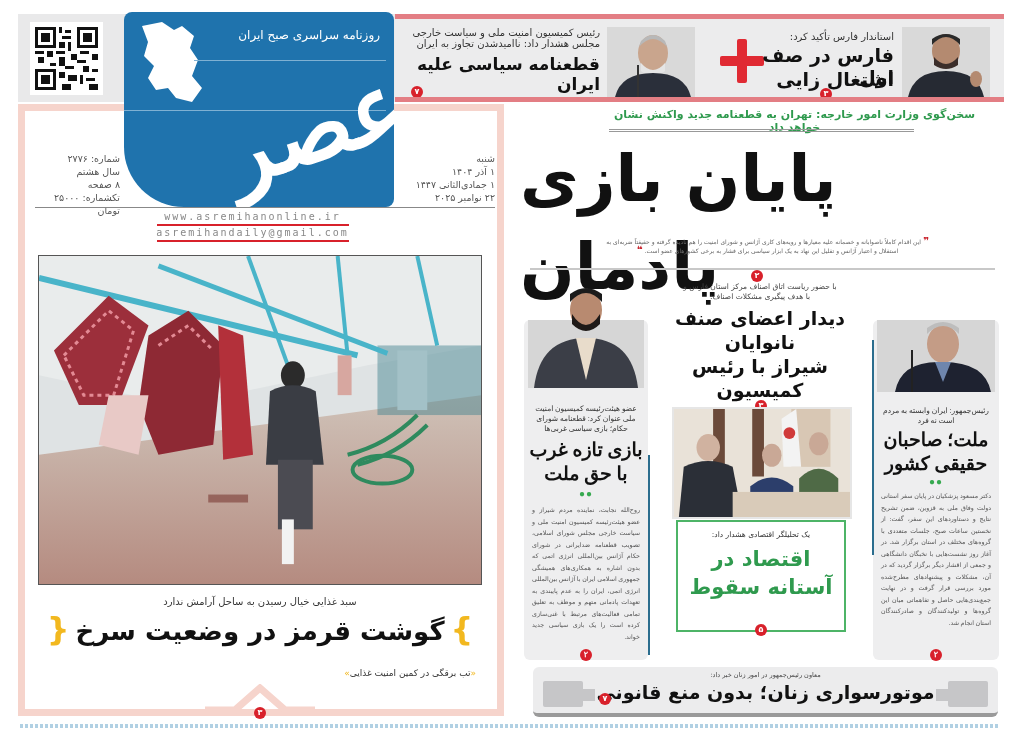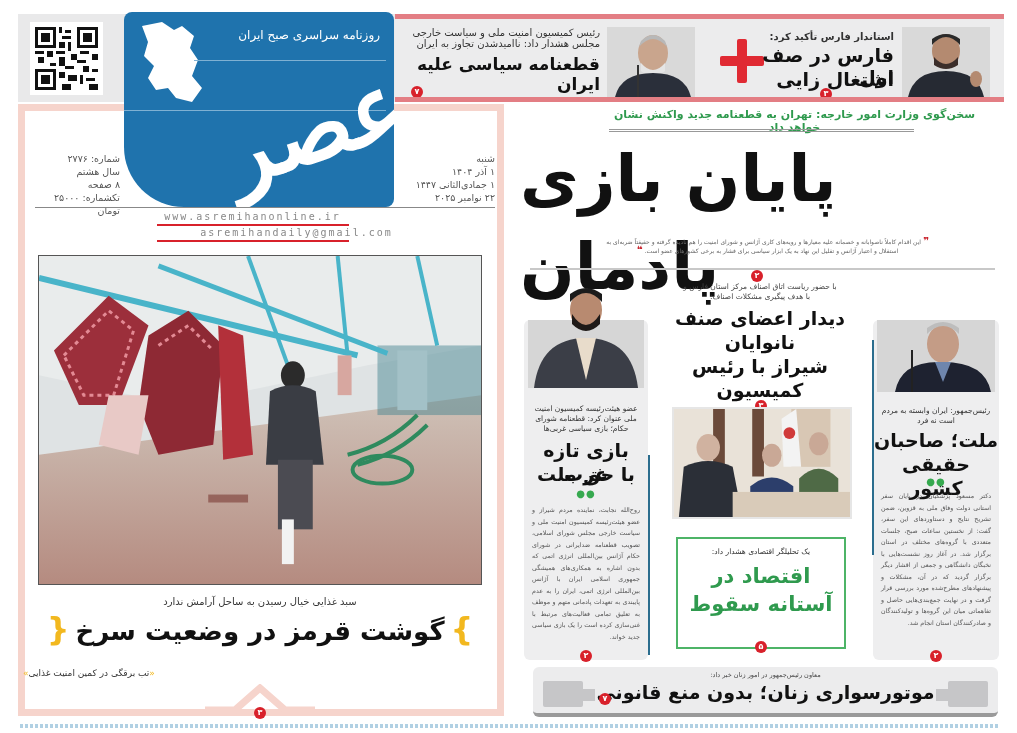--- a/index.html
+++ b/index.html
@@ -45,50 +45,50 @@
   .meta-rule { left: 35px; top: 207px; width: 460px; height: 1px; background: #888; }
   .url { left: 155px; width: 195px; text-align: center; font-family: "DejaVu Sans Mono", monospace; font-size: 10px; letter-spacing: 2px; color: #888; direction: ltr; }
   .url-u { left: 157px; width: 192px; height: 2px; background: #d8212b; }
 
   .main-photo { left: 38px; top: 255px; width: 444px; height: 330px; border: 1px solid #555; overflow: hidden; }
   .main-photo svg { width: 100%; height: 100%; display: block; }
 
   .meat-kicker { left: 40px; top: 596px; width: 440px; text-align: center; font-size: 10px; color: #333; }
   .meat-title { left: 40px; top: 610px; width: 440px; text-align: center; font-size: 26px; font-weight: bold; color: #111; }
   .meat-title .brace { color: #f2b81f; font-weight: bold; font-size: 32px; margin: 0 6px; }
-  .meat-sub { left: 23px; top: 668px; width: 440px; text-align: left; font-size: 9px; color: #333; }
+  .meat-sub { left: 36px; top: 668px; width: 440px; text-align: right; font-size: 9px; color: #333; }
   .meat-sub .q { color: #f2b81f; }
   .chevron-bottom { left: 205px; top: 684px; width: 110px; height: 30px; }
 
   
   .surtitle { left: 602px; top: 108px; width: 385px; text-align: center; font-size: 11px; font-weight: bold; color: #2f9a4e; }
   .surtitle-rule { left: 609px; top: 129px; width: 305px; height: 3px; border-top: 1px solid #999; border-bottom: 1px solid #999; }
   .headline { left: 520px; top: 135px; width: 480px; text-align: left; font-size: 64px; font-weight: bold; color: #111; letter-spacing: -1px; line-height: 88px; }
   .lede { left: 600px; top: 237px; width: 335px; text-align: center; font-size: 6px; line-height: 8px; color: #666; }
   .lede .quote { color: #c8202a; font-size: 10px; font-weight: bold; }
   .sec-rule { left: 530px; top: 268px; width: 465px; height: 2px; background: #c8c8c8; }
 
   
   .shiraz-kicker { left: 660px; top: 282px; width: 200px; text-align: center; font-size: 7.5px; line-height: 10px; color: #444; }
   .shiraz-title { left: 660px; top: 306px; width: 200px; text-align: center; font-size: 19px; line-height: 24px; font-weight: bold; color: #111; }
   .shiraz-photo { left: 672px; top: 407px; width: 180px; height: 112px; border: 2px solid #e6e6e6; overflow: hidden; }
   .shiraz-photo svg { width: 100%; height: 100%; display: block; }
 
   
-  .card { background: #eeeeef; border-radius: 6px; }
+  .card { background: #eeeeef; border-radius: 6px; font-family: Liberation Serif, serif; }
   .card-right { left: 873px; top: 320px; width: 126px; height: 340px; }
   .card-left { left: 524px; top: 320px; width: 124px; height: 340px; }
   .card .kicker { position: absolute; width: 100%; text-align: center; font-size: 7.5px; line-height: 10px; color: #333; padding: 0 6px; }
   .card .title { position: absolute; width: 100%; text-align: center; font-size: 19px; line-height: 24px; font-weight: bold; color: #111; }
   .card .dots { position: absolute; width: 100%; text-align: center; color: #36a94f; font-size: 10px; letter-spacing: 1px; }
   .card .body { position: absolute; width: 100%; text-align: justify; font-size: 6.3px; line-height: 11.5px; color: #555; padding: 0 8px; }
   .card .badge-wrap { position: absolute; width: 100%; text-align: center; }
 
   
-  .econ { left: 676px; top: 537px; width: 170px; height: 112px; border: 2px solid #4db467; background: #fff; }
+  .econ { left: 676px; top: 520px; width: 170px; height: 112px; border: 2px solid #4db467; background: #fff; }
   .econ .kicker { position: absolute; top: 8px; width: 100%; text-align: center; font-size: 7.5px; color: #333; }
   .econ .title { position: absolute; top: 24px; width: 100%; text-align: center; font-size: 21px; line-height: 26px; font-weight: bold; color: #2f9a4e; }
   .econ .badge-wrap { position: absolute; bottom: -6px; width: 100%; text-align: center; }
 
   
   .banner { left: 533px; top: 667px; width: 465px; height: 50px; background: #ececed; border-radius: 6px; border-bottom: 4px solid #9a9a9a; }
   .banner .kicker { position: absolute; top: 4px; width: 100%; text-align: center; font-size: 6.5px; color: #444; }
   .banner .title { position: absolute; top: 14px; width: 100%; text-align: center; font-size: 19px; font-weight: bold; color: #111; }
   .banner .tab { position: absolute; top: 14px; width: 40px; height: 26px; background: #c6c6c8; }
   .banner .tab.l { left: 10px; border-radius: 2px; }
@@ -173,42 +173,42 @@
 <div class="abs teaser teaser-b">
   <svg class="photo" style="right:14px;" viewBox="0 0 88 70">
     <rect width="88" height="70" fill="#d9d9d9"></rect>
     <ellipse cx="44" cy="24" rx="14" ry="17" fill="#b48a70"></ellipse>
     <path d="M30 18 Q44 2 58 18 L58 12 Q44 2 30 12 Z" fill="#2a2a2a"></path>
     <path d="M32 30 Q44 44 56 30 L56 38 Q44 46 32 38 Z" fill="#3b2e2a"></path>
     <path d="M6 70 Q12 44 44 44 Q76 44 82 70 Z" fill="#262a33"></path>
     <ellipse cx="74" cy="52" rx="6" ry="8" fill="#b48a70"></ellipse>
   </svg>
   <div class="plus"></div>
-  <div class="kicker" style="right:110px; top:12px; width:150px; text-align:right;font-weight:bold;">استاندار فارس تأکید کرد:</div>
+  <div class="kicker" style="right:110px; top:12px; width:150px; text-align:right;">استاندار فارس تأکید کرد:</div>
   <div class="title" style="right:110px; top:26px; width:160px; text-align:right; font-size:19px;">فارس در صف اول</div>
   <div class="title" style="right:110px; top:50px; width:160px; text-align:right; font-size:19px;">اشتغال زایی</div>
   <div style="position:absolute; left:120px; top:62px;"><span class="pagebadge">۳</span></div>
 </div>
 
 <div class="abs meta-left">
   <div>شماره: ۲۷۷۶</div>
   <div>سال هشتم</div>
   <div>۸ صفحه</div>
   <div>تکشماره: ۲۵۰۰۰ تومان</div>
 </div>
 <div class="abs meta-right">
   <div>شنبه</div>
   <div>۱ آذر ۱۴۰۴</div>
   <div>۱ جمادی‌الثانی ۱۴۴۷</div>
   <div>۲۲ نوامبر ۲۰۲۵</div>
 </div>
 <div class="abs meta-rule"></div>
 <div class="abs url" style="top:211px;">www.asremihanonline.ir</div>
 <div class="abs url-u" style="top:224px;"></div>
-<div class="abs url" style="top:227px;margin-left:44px;">asremihandaily@gmail.com</div>
+<div class="abs url" style="top:227px;">asremihandaily@gmail.com</div>
 <div class="abs url-u" style="top:240px;"></div>
 
 <div class="abs main-photo">
   <svg viewBox="0 0 444 330" preserveAspectRatio="none">
     <defs>
       <linearGradient id="fl" x1="0" y1="0" x2="0" y2="1">
         <stop offset="0" stop-color="#cfc2b8"></stop>
           <stop offset="1" stop-color="#b58b80"></stop>
       </linearGradient>
     </defs>

